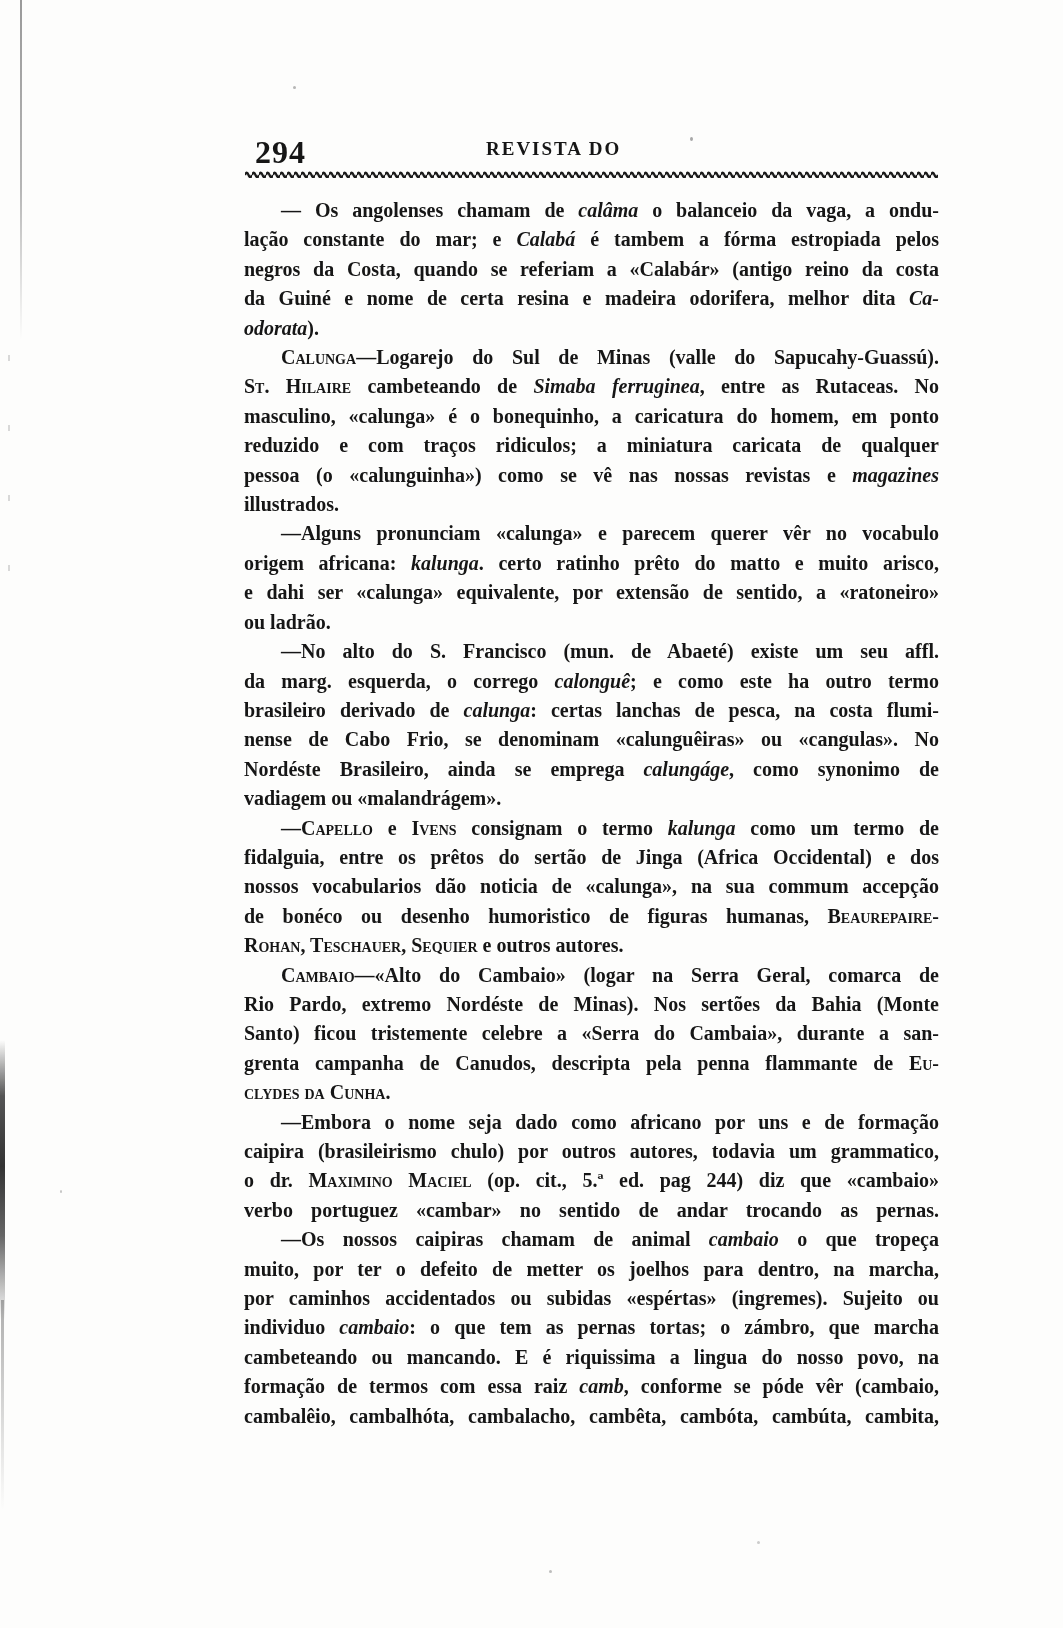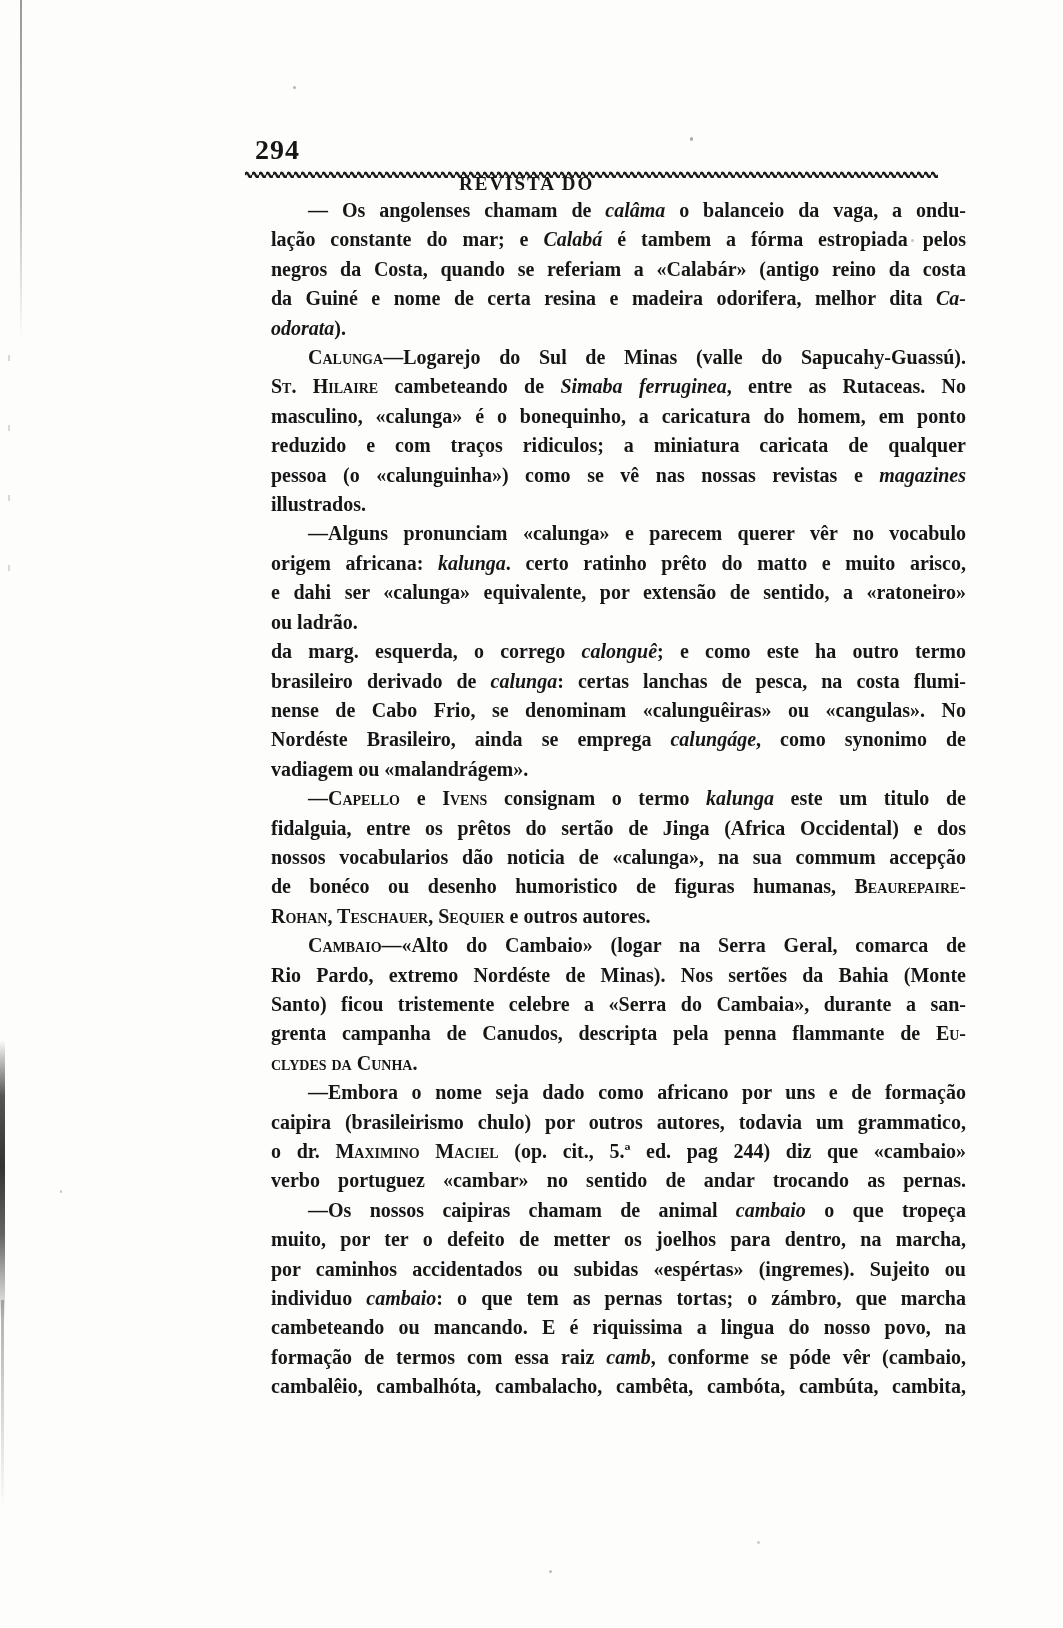--- a/index.html
+++ b/index.html
@@ -5,31 +5,31 @@
   html,body { margin:0; padding:0; background:#ffffff; }
   .sheet {
     position:relative; width:1063px; height:1628px;
     background:#fdfdfc; overflow:hidden;
     font-family:"Liberation Serif","DejaVu Serif",serif;
     color:#161616;
   }
   
   .pagenum {
     position:absolute; left:255px; top:134px;
-    font-size:28px; font-weight:700; letter-spacing:1px;
+    font-size:32px; font-weight:700; letter-spacing:1px;
   }
   .journal {
-    position:absolute; left:459px; top:138px;
-    font-size:19px; font-weight:700; letter-spacing:2px;margin-top:35px;
+    position:absolute; left:486px; top:138px;
+    font-size:19px; font-weight:700; letter-spacing:2px;
   }
   .wavy { position:absolute; left:245px; top:169px; width:693px; height:9px; }
   
   .bodytext {
     position:absolute; left:244px; top:196px; width:695px;
-    font-size:20px; font-weight:700; line-height:29.4px;margin-left:27px;
+    font-size:20px; font-weight:700; line-height:29.4px;
   }
   .para { margin:0; }
   .line { text-align:justify; text-align-last:justify; white-space:normal; }
   .line.short { text-align-last:left; }
   .line.first { text-indent:37px; }
   .it { font-style:italic; }
   .sc { font-variant:small-caps; }
   
   .edge-line {
     position:absolute; left:20px; top:0; width:2px; height:340px;
@@ -101,28 +101,29 @@
         <div class="line"><span>pessoa (o «calunguinha») como se vê nas nossas revistas e </span><span class="it">magazines</span></div>
         <div class="line short"><span>illustrados.</span></div>
       </div>
       <div class="para">
         <div class="line first"><span>—Alguns pronunciam «calunga» e parecem querer vêr no vocabulo</span></div>
         <div class="line"><span>origem africana: </span><span class="it">kalunga</span><span>. certo ratinho prêto do matto e muito arisco,</span></div>
         <div class="line"><span>e dahi ser «calunga» equivalente, por extensão de sentido, a «ratoneiro»</span></div>
         <div class="line short"><span>ou ladrão.</span></div>
       </div>
       <div class="para">
+        <div class="line first"><span>—No alto do S. Francisco (mun. de Abaeté) existe um seu affl.</span></div>
         <div class="line"><span>da marg. esquerda, o corrego </span><span class="it">calonguê</span><span>; e como este ha outro termo</span></div>
         <div class="line"><span>brasileiro derivado de </span><span class="it">calunga</span><span>: certas lanchas de pesca, na costa flumi-</span></div>
         <div class="line"><span>nense de Cabo Frio, se denominam «calunguêiras» ou «cangulas». No</span></div>
         <div class="line"><span>Nordéste Brasileiro, ainda se emprega </span><span class="it">calungáge</span><span>, como synonimo de</span></div>
         <div class="line short"><span>vadiagem ou «malandrágem».</span></div>
       </div>
       <div class="para">
-        <div class="line first"><span>—</span><span class="sc">Capello</span><span> e </span><span class="sc">Ivens</span><span> consignam o termo </span><span class="it">kalunga</span><span> este um titulo de</span></div>
+        <div class="line first"><span>—</span><span class="sc">Capello</span><span> e </span><span class="sc">Ivens</span><span> consignam o termo </span><span class="it">kalunga</span><span> como um termo de</span></div>
         <div class="line"><span>fidalguia, entre os prêtos do sertão de Jinga (Africa Occidental) e dos</span></div>
         <div class="line"><span>nossos vocabularios dão noticia de «calunga», na sua commum accepção</span></div>
         <div class="line"><span>de bonéco ou desenho humoristico de figuras humanas, </span><span class="sc">Beaurepaire-</span></div>
         <div class="line short"><span class="sc">Rohan, Teschauer, Sequier</span><span> e outros autores.</span></div>
       </div>
       <div class="para">
         <div class="line first"><span class="sc">Cambaio</span><span>—«Alto do Cambaio» (logar na Serra Geral, comarca de</span></div>
         <div class="line"><span>Rio Pardo, extremo Nordéste de Minas). Nos sertões da Bahia (Monte</span></div>
         <div class="line"><span>Santo) ficou tristemente celebre a «Serra do Cambaia», durante a san-</span></div>
         <div class="line"><span>grenta campanha de Canudos, descripta pela penna flammante de </span><span class="sc">Eu-</span></div>

